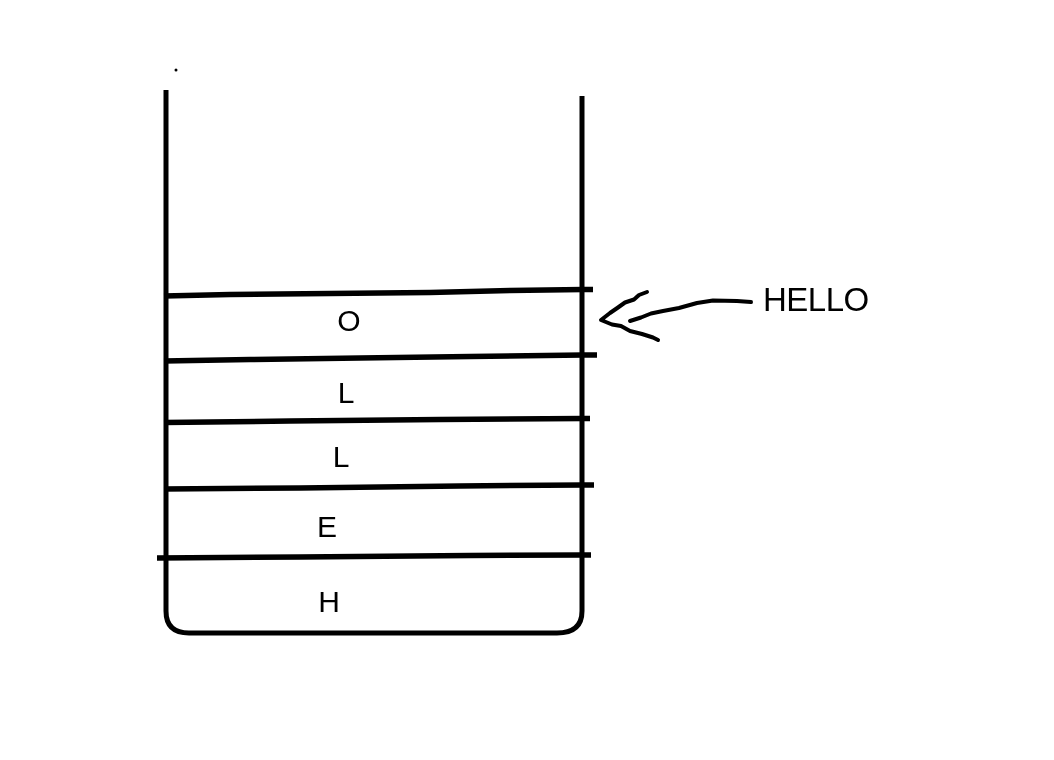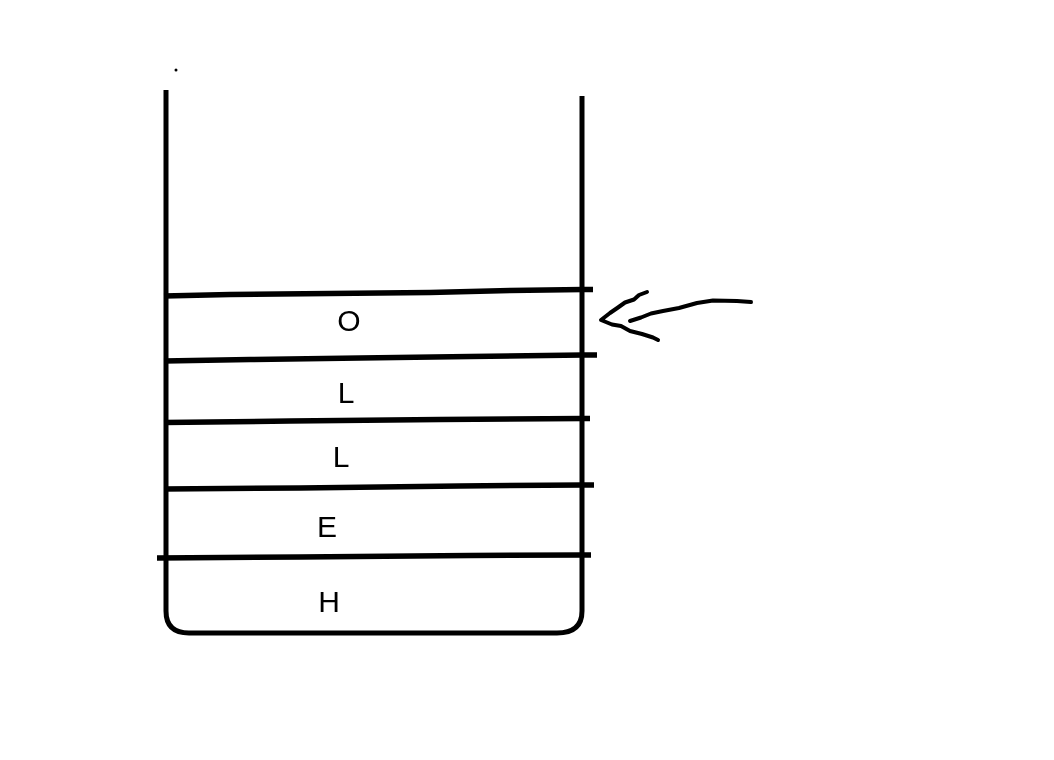--- a/index.html
+++ b/index.html
@@ -69,14 +69,15 @@
   <div class="cell-letter" style="left:349px; top:321px;">O</div>
 
   <div class="cell-letter" style="left:346px; top:393px;">L</div>
 
   <div class="cell-letter" style="left:341px; top:457px;">L</div>
 
   <div class="cell-letter" style="left:327px; top:527px;">E</div>
 
   <div class="cell-letter" style="left:329px; top:602px;">H</div>
 
+  <div class="annotation-label">HELLO</div>
 
 </div>
 
 </body></html>

